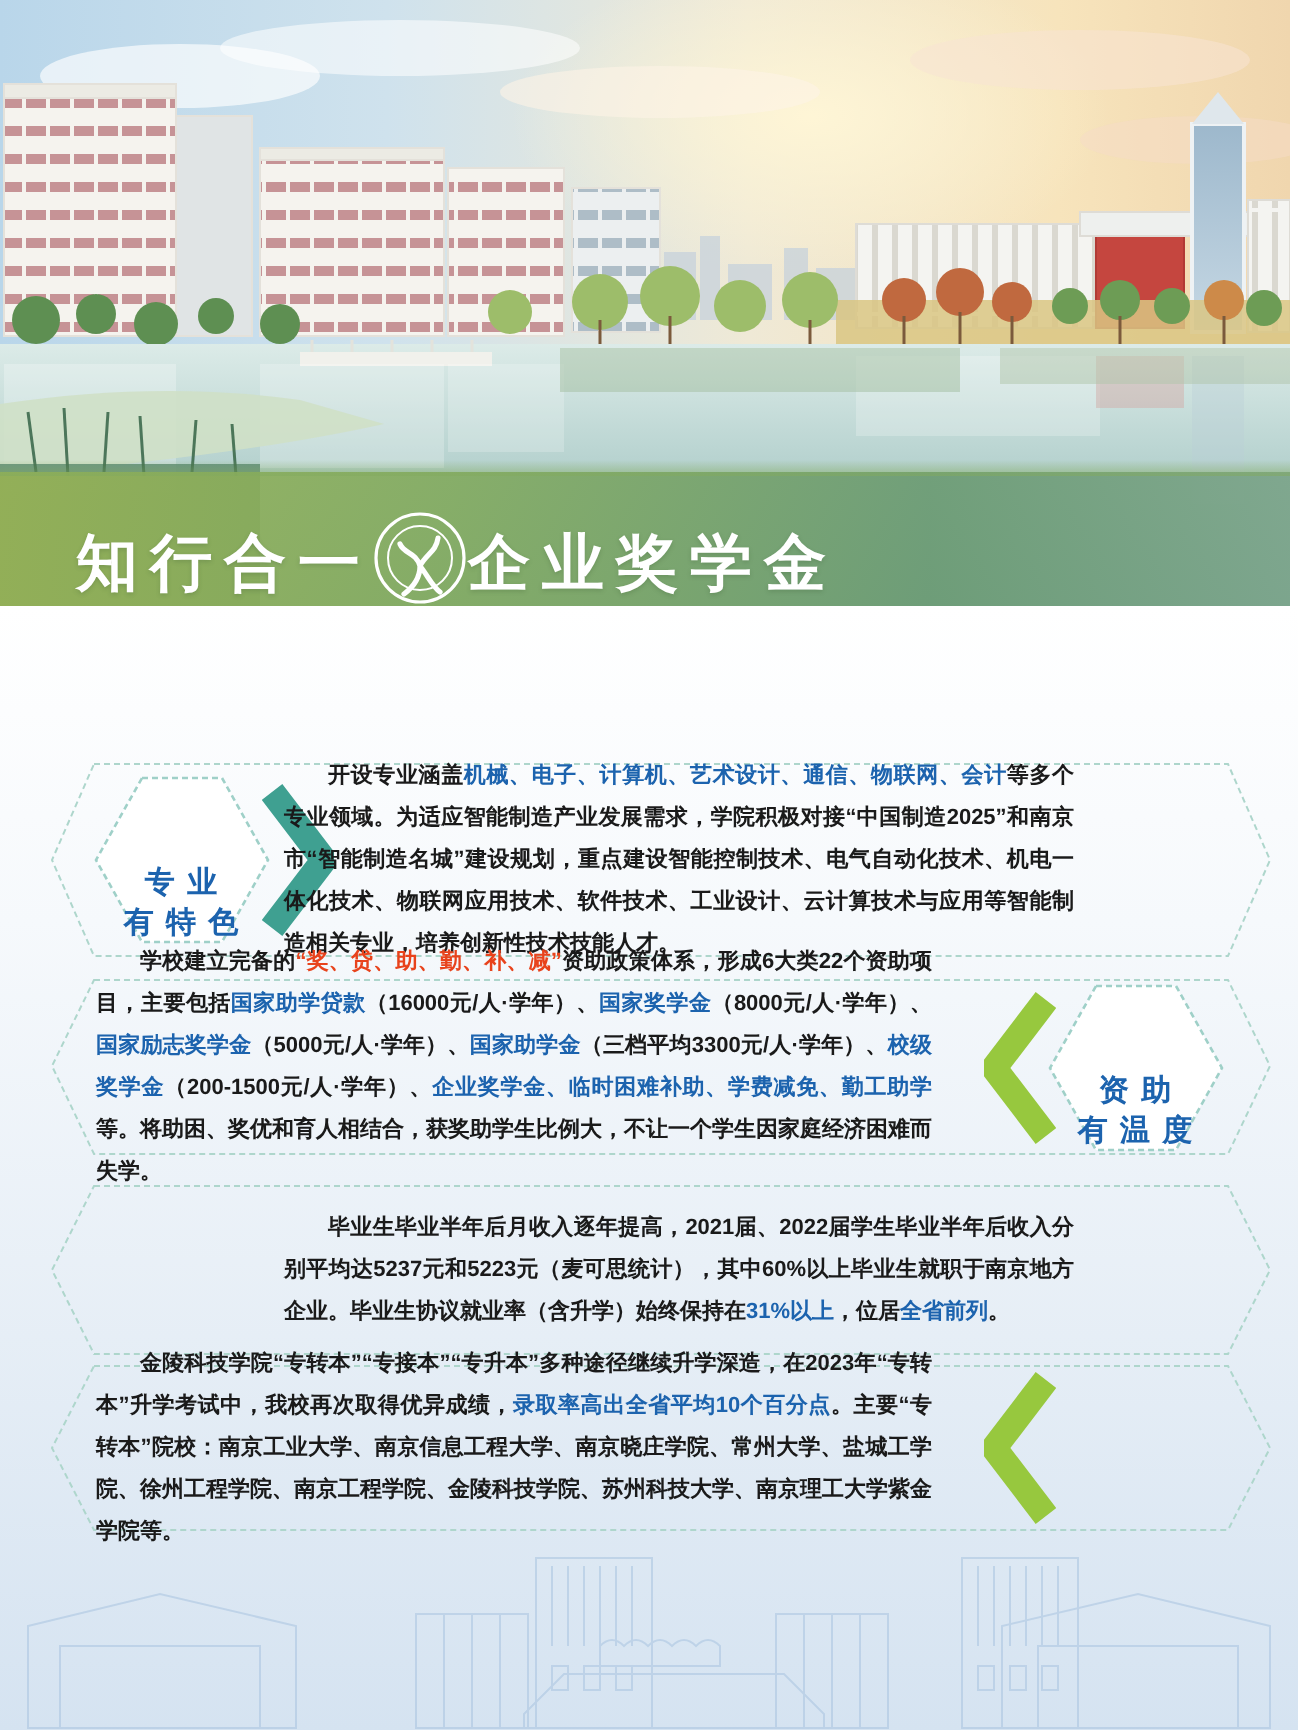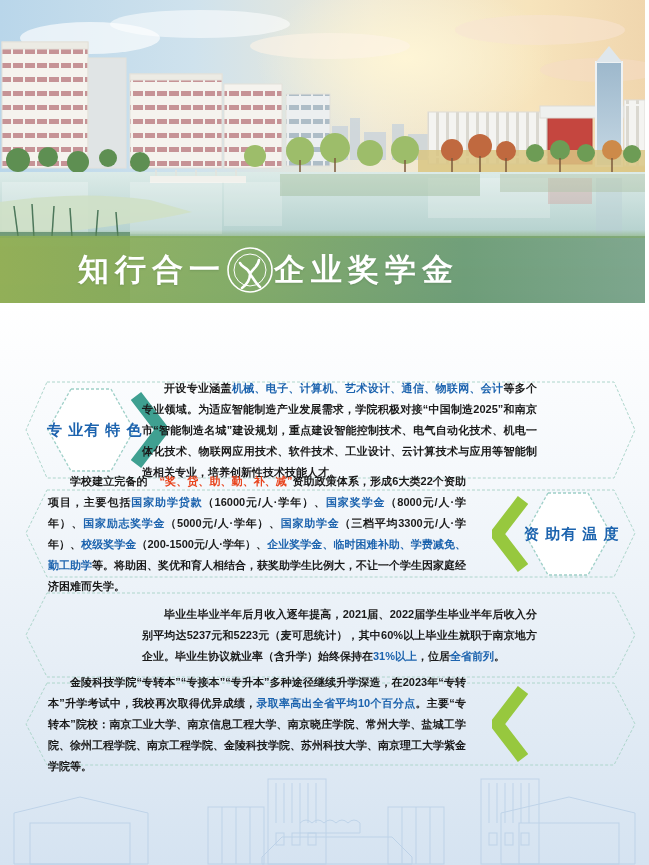--- a/index.html
+++ b/index.html
@@ -5,52 +5,52 @@
   * { margin:0; padding:0; box-sizing:border-box; }
   html,body { background:#ffffff; }
   body { font-family:"Liberation Sans","DejaVu Sans",sans-serif; }
   .page { position:relative; width:649px; height:865px; background:#ffffff; overflow:hidden; }
 
   
   .banner { position:absolute; top:0; left:0; width:645px; height:303px; overflow:hidden; background:#cfe2ed; }
   .banner svg.scene { position:absolute; inset:0; display:block; }
   .slogan-band { position:absolute; left:0; right:0; bottom:0; height:67px;
     background:linear-gradient(90deg, rgba(151,178,83,.90) 0%, rgba(130,170,94,.90) 35%, rgba(106,154,113,.90) 72%, rgba(122,163,136,.90) 100%);
-    display:flex; align-items:center; padding-left:78px; }
+    display:flex; align-items:flex-end; padding-left:38px; }
   .slogan-band::before { content:""; position:absolute; left:0; right:0; top:-6px; height:8px;
     background:linear-gradient(180deg, rgba(130,170,94,0), rgba(130,170,94,.55)); }
   .slogan { color:#ffffff; font-family:"DejaVu Serif","Liberation Serif",serif; font-weight:bold;
     font-size:31px; letter-spacing:6px; text-shadow:0 1px 2px rgba(60,90,50,.25); white-space:nowrap; }
   .emblem { flex:0 0 auto; }
 
   
   .content { position:absolute; top:303px; left:0; width:649px; height:562px;
     background:linear-gradient(180deg,#ffffff 0%, #f6f9fc 28%, #e6eef6 65%, #d5e3f1 100%); }
   .watermark { position:absolute; left:0; bottom:0; width:649px; height:100px; opacity:.55; }
 
   .section { position:absolute; left:25px; width:611px; }
   .sec-outline { position:absolute; inset:0; width:100%; height:100%; }
   .sec-body { position:relative; height:100%; display:flex; align-items:center; }
   .para { font-size:11px; font-weight:bold; line-height:21px; color:#1a1a1a; text-indent:2em; text-align:justify; }
   .seg-k { color:#1a1a1a; }
   .seg-b { color:#1c63ae; }
-  .seg-r { color:#e8431c;padding-left:12px; }
+  .seg-r { color:#e8431c; }
   .side-left  .para { margin-left:117px; margin-right:99px; }
   .side-right .para { margin-left:23px;  margin-right:170px; }
 
   .label-block { position:absolute; top:50%; transform:translateY(-50%); width:150px; height:84px; }
   .side-left  .label-block { left:10px; }
   .side-right .label-block { right:12px; }
   .hexwrap { position:absolute; top:0; width:88px; height:84px; }
   .side-left  .hexwrap { left:12px; }
   .side-right .hexwrap { right:12px; }
   .chevwrap { position:absolute; top:2px; width:36px; height:80px; }
   .side-left  .chevwrap { left:96px; }
   .side-right .chevwrap { right:96px; }
-  .label-text { position:absolute; inset:0; display:flex; flex-direction:row; justify-content:space-between; align-items:center;
+  .label-text { position:absolute; inset:0; display:flex; flex-direction:column; justify-content:flex-end; align-items:center;
     color:#1c63ae; font-weight:bold; font-size:15px; line-height:20px; letter-spacing:1px; white-space:nowrap; }
 </style>
 </head>
 <body>
 
 <div class="page">
 
   <div class="banner">
     <svg class="scene" width="645" height="303" viewBox="0 0 645 303">
       <defs>

